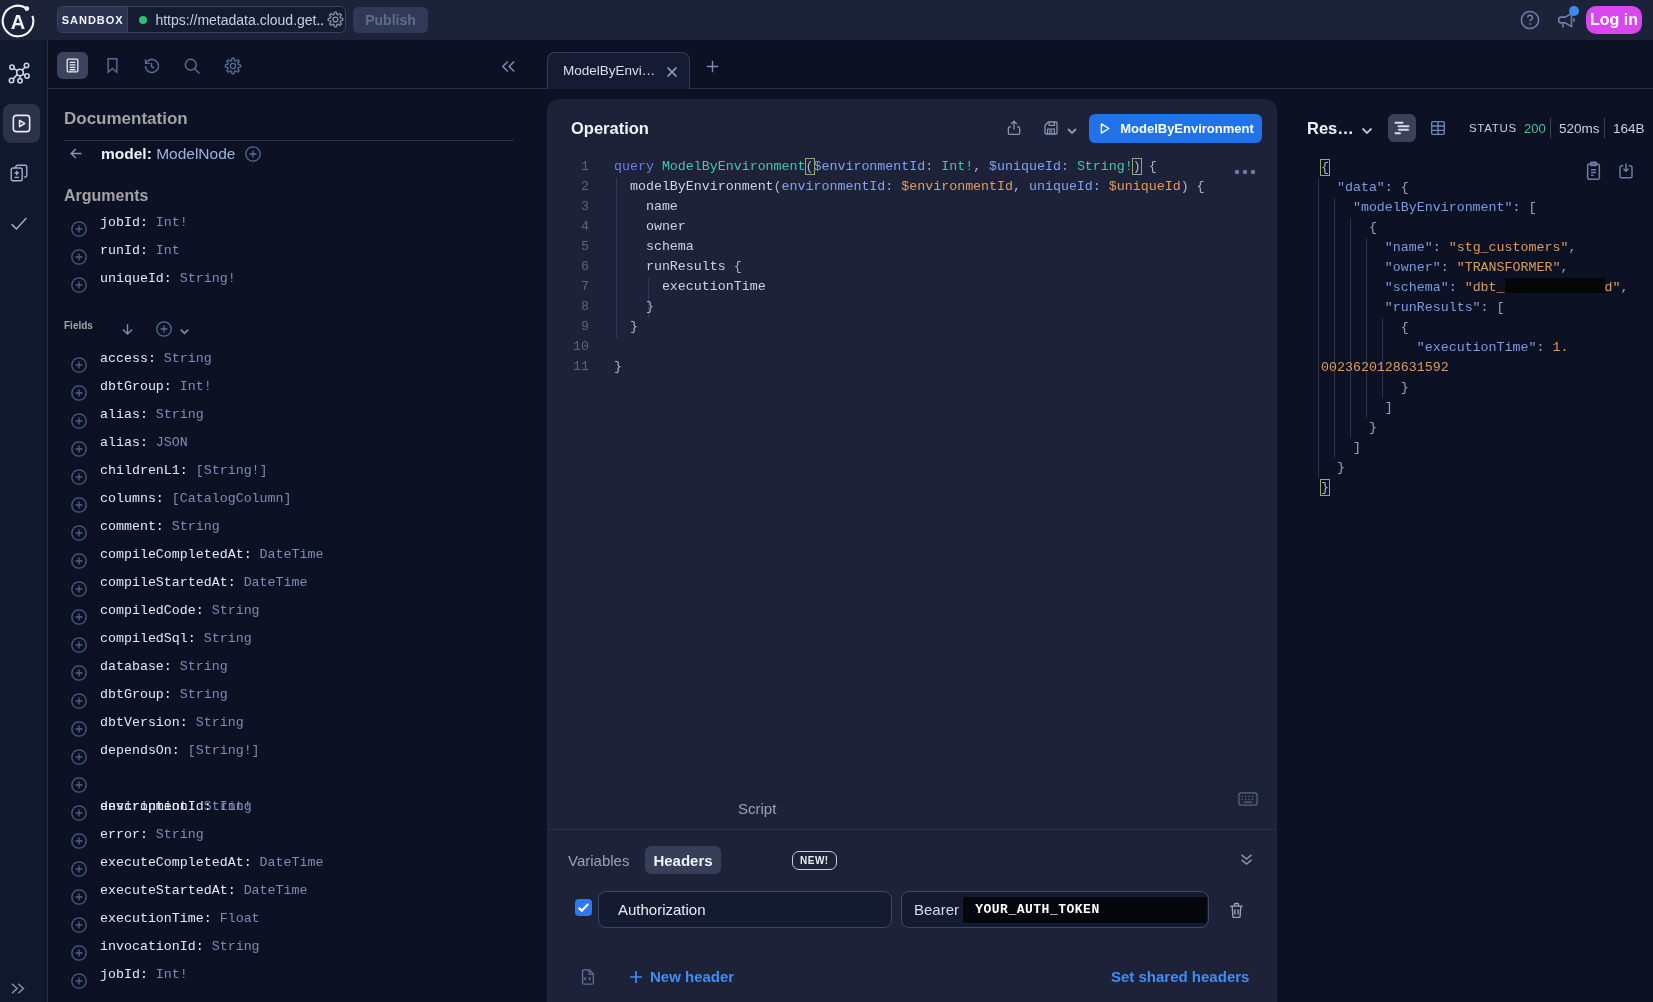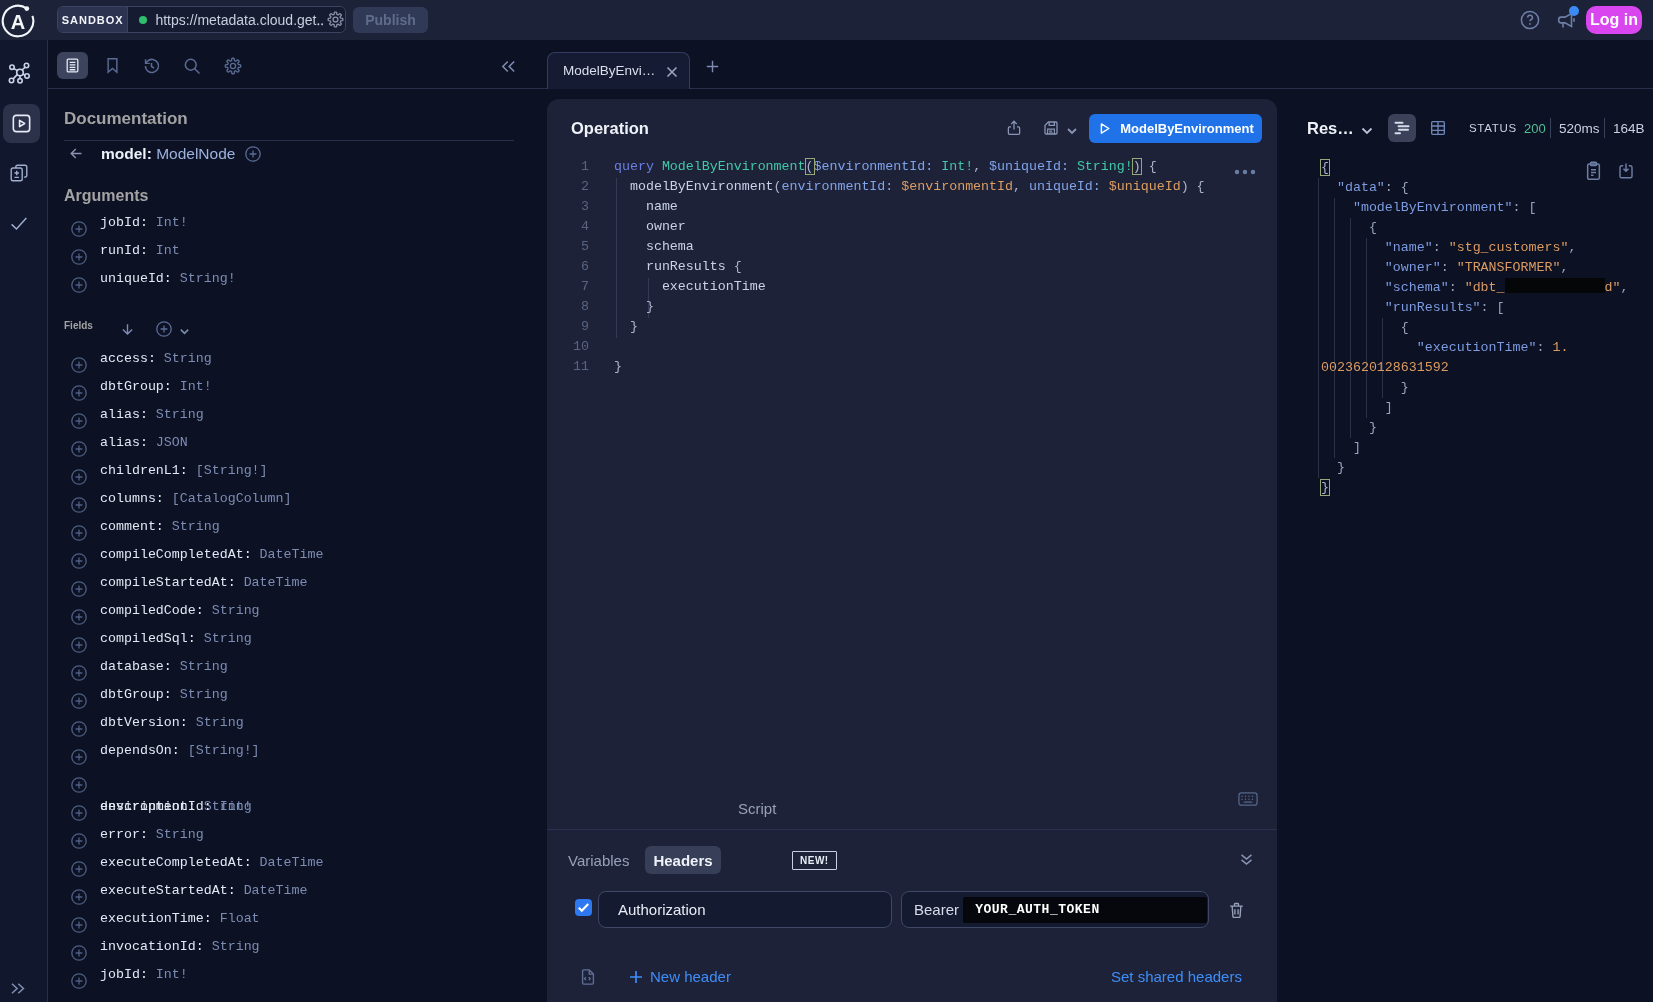--- a/index.html
+++ b/index.html
@@ -40,25 +40,25 @@
   .vardef { color:#7FA3EC; }
   .argn { color:#82A4E8; }
   .varuse { color:#DD9E62; }
   .fld { color:#C9D1E8; }
   .pun { color:#ABB4CC; }
   .bm { outline:1px solid #97A878; }
   
   #hdrdivider { left:547px; top:829px; width:730px; height:1px; background:#2A3150; }
   #hdrstab { left:645px; top:846px; width:76px; height:28px; background:#363E58; border-radius:6px; color:#EFF2F8; font-weight:bold; font-size:15px; display:flex; align-items:center; justify-content:center; }
   .seclabel { color:#97A1B8; font-size:15px; }
-  #newbadge { left:792px; top:851px; height:19px; border:1.5px solid #C8CFE0; border-radius:1px; color:#E8EDF6; font-size:10px; font-weight:bold; letter-spacing:0.5px; display:flex; align-items:center; padding:4px 7px; }
+  #newbadge { left:792px; top:851px; height:19px; border:1.5px solid #C8CFE0; border-radius:7px; color:#E8EDF6; font-size:10px; font-weight:bold; letter-spacing:0.5px; display:flex; align-items:center; padding:4px 7px; }
   #chk { left:575px; top:899px; width:17px; height:17px; background:#2E78F2; border-radius:4px; }
   .hinput { position:absolute; top:891px; height:37px; background:#141A30; border:1px solid #3E4865; border-radius:8px; display:flex; align-items:center; }
   #tokenbox { background:#06070C; color:#FFFFFF; font-family:"Liberation Mono",monospace; font-weight:bold; font-size:13px; letter-spacing:0.5px; height:26px; width:244px; display:flex; align-items:center; padding:0 0 0 12px; border-radius:2px; }
-  .bluelink { color:#3E8EF7; font-size:15px; font-weight:normal; }
+  .bluelink { color:#3E8EF7; font-size:15px; font-weight:bold; }
   
   #filterbox { left:1388px; top:114px; width:28px; height:28px; background:#3A4158; border-radius:6px; }
   .rline { position:absolute; left:1321px; font-size:13.3px; font-family:"Liberation Mono",monospace; line-height:20px; white-space:pre; color:#98A2BD; }
   .jkey { color:#7D9BE0; }
   .jval { color:#DC9C61; }
   .guide { position:absolute; width:1px; background:#2A3148; }
   .statustxt { color:#C9D1E2; font-size:13.5px; }
 </style>
 </head>
 <body>

